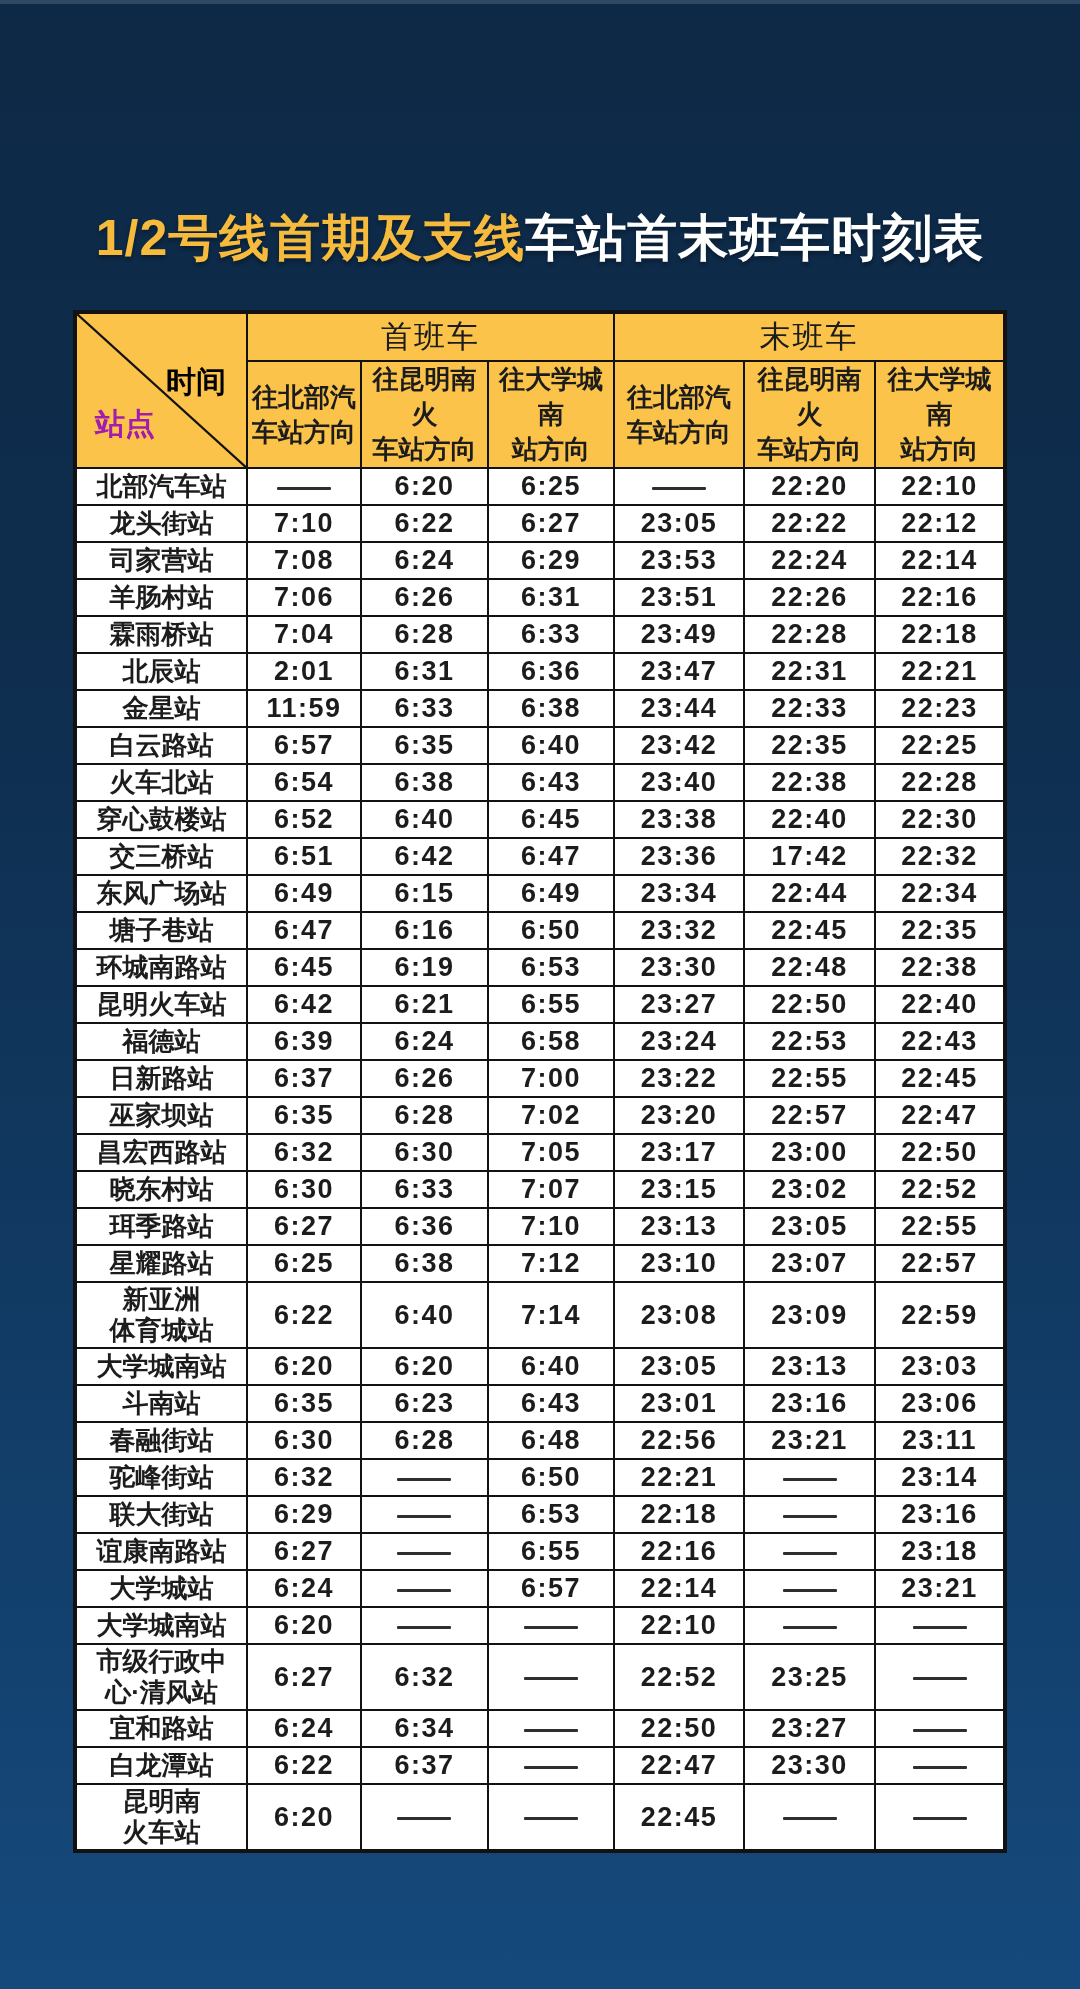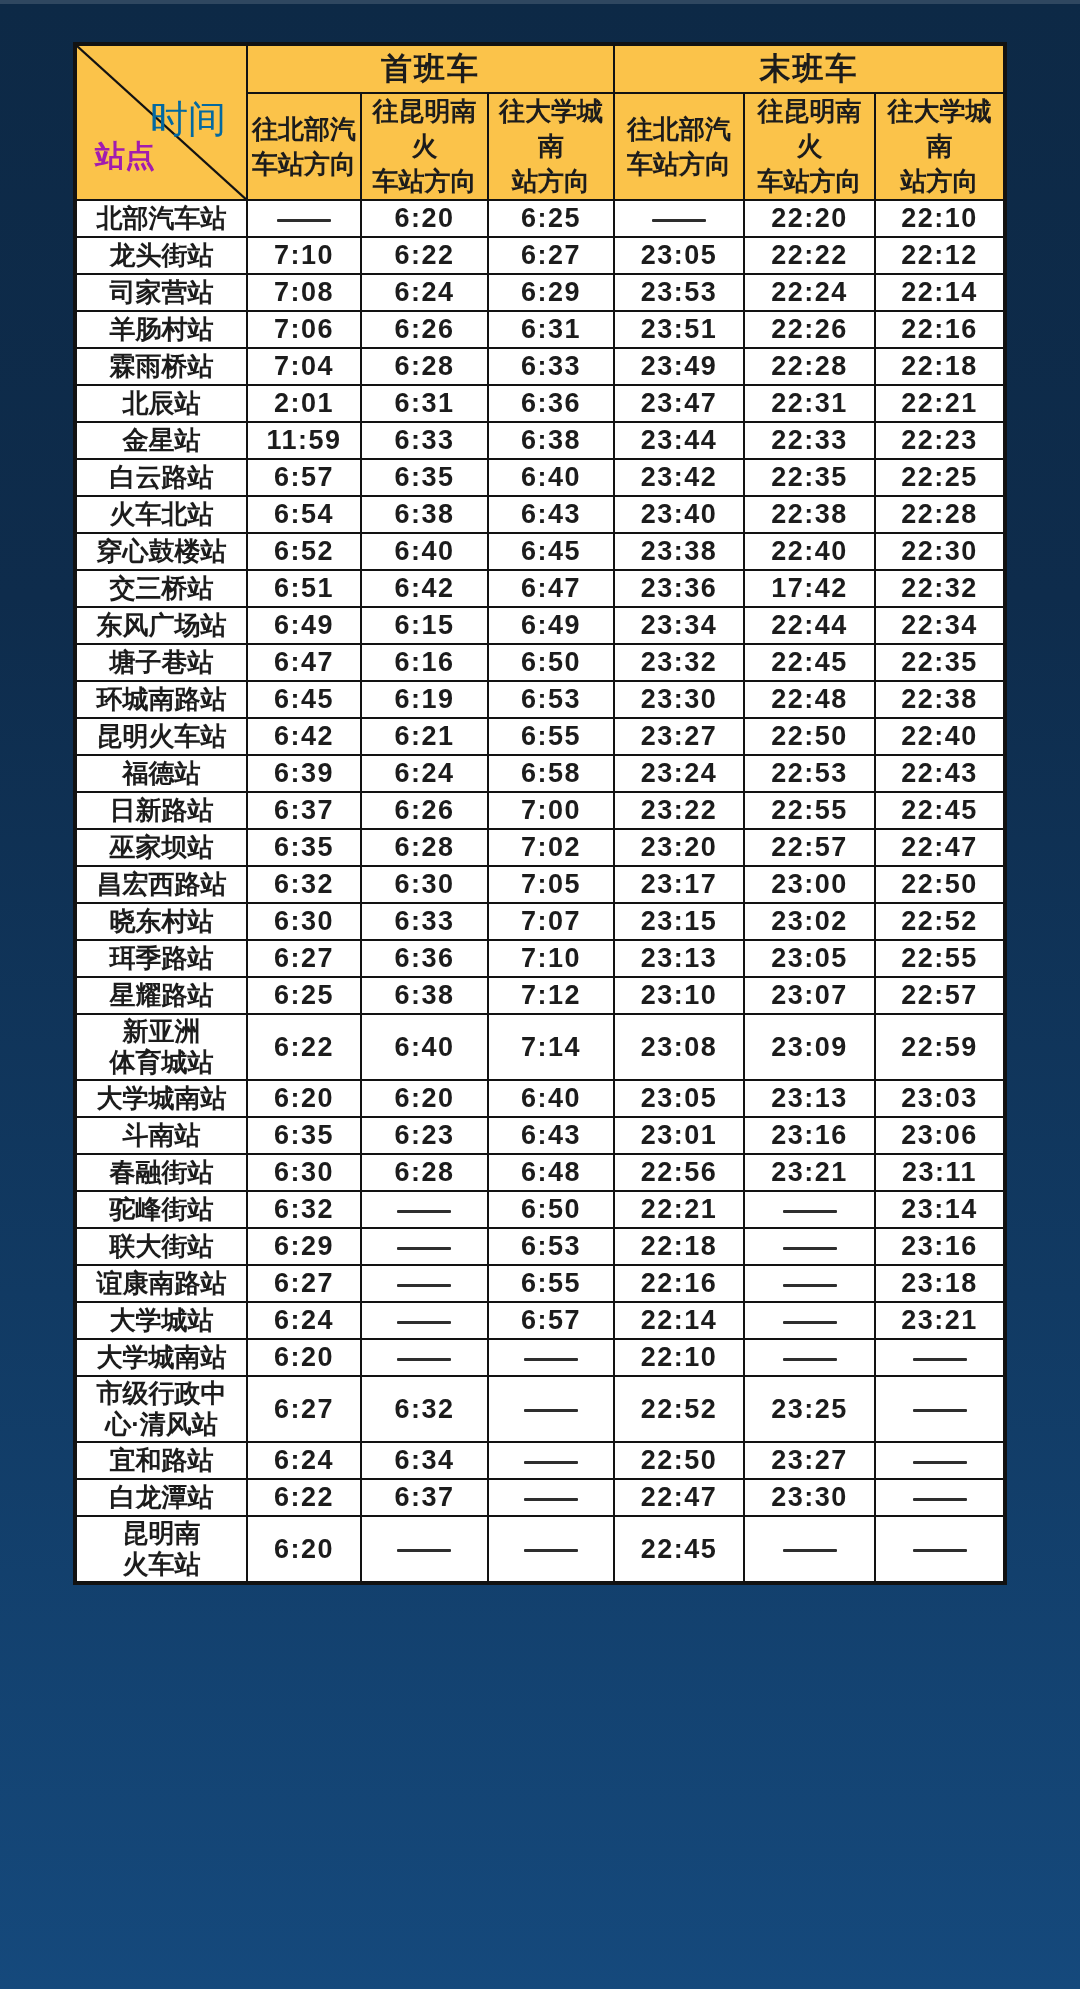--- a/index.html
+++ b/index.html
@@ -31,30 +31,30 @@
     table-layout:fixed;
     border:4px solid #121212;
     background:#ffffff;
   }
   .tt th,.tt td{
     border:2px solid #121212;
     padding:0;text-align:center;vertical-align:middle;
     color:#1c1c1c;
   }
   thead th{background:#fbc34a;}
-  th.group{height:46px;font-size:31px;font-weight:bold;letter-spacing:2px;}
+  th.group{height:46px;font-size:31px;font-weight:normal;letter-spacing:2px;}
   th.dir{
     height:84px;font-size:26px;font-weight:bold;
     line-height:1.35;white-space:pre-line;
   }
   th.corner{position:relative;background:#fbc34a;}
   .corner svg{position:absolute;top:0;left:0;width:100%;height:100%;display:block;}
   .corner .corner-top{
     position:absolute;top:31%;right:20px;
-    font-size:38px;font-weight:normal;color:#0369a1;
+    font-size:30px;font-weight:bold;color:#000000;
   }
   .corner .corner-bottom{
     position:absolute;bottom:22px;left:18px;
     font-size:30px;font-weight:bold;color:#a21caf;
   }
   tbody td{background:#ffffff;height:35px;}
   tbody tr.tall td{height:64px;}
   td.station{
     font-size:26px;font-weight:bold;
     line-height:1.2;white-space:pre-line;
@@ -66,20 +66,21 @@
   span.dash{
     display:inline-block;width:54px;height:3px;
     background:#2e2e2e;vertical-align:middle;border-radius:1px;
   }
 </style>
 </head>
 <body>
 
 <div class="page">
 
+  <h1 class="title"><span class="t-hl">1/2号线首期及支线</span><span class="t-rest">车站首末班车时刻表</span></h1>
 
   <table class="tt">
     <colgroup>
       <col style="width:172px">
       <col style="width:114px">
       <col style="width:127px">
       <col style="width:126px">
       <col style="width:130px">
       <col style="width:131px">
       <col style="width:130px">

